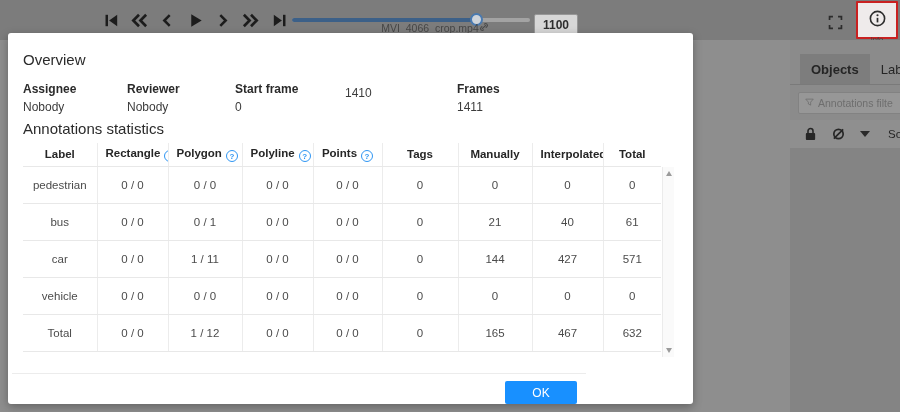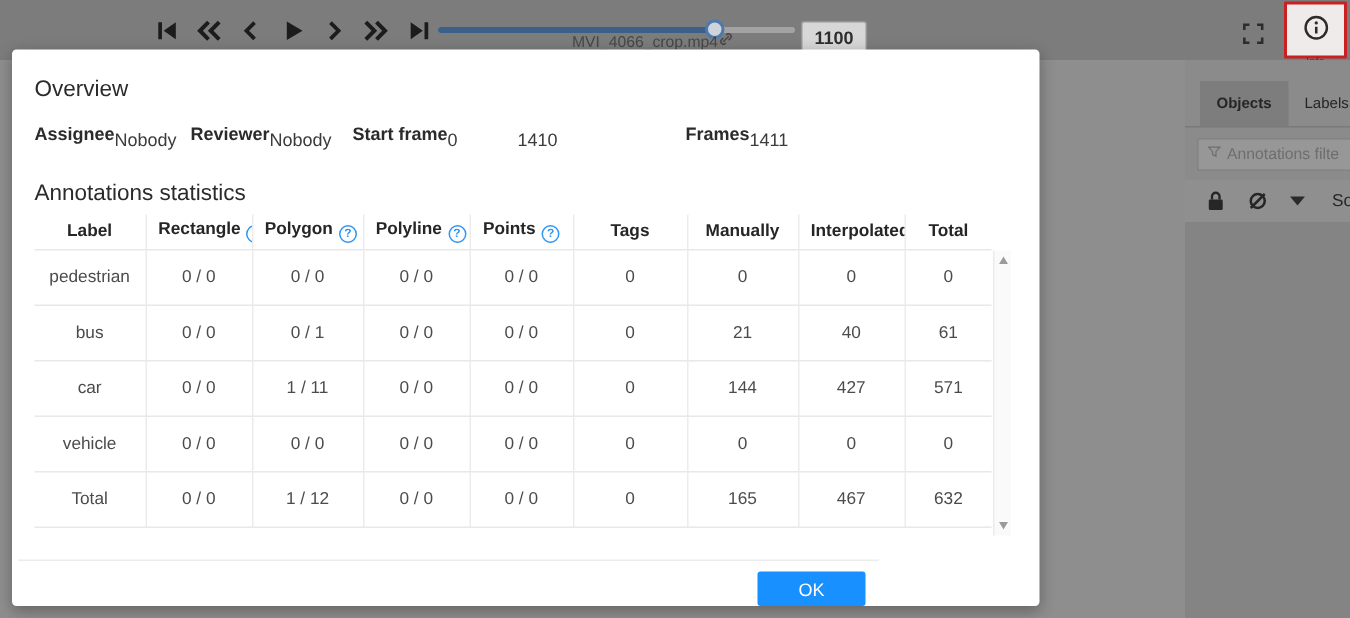--- a/index.html
+++ b/index.html
@@ -45,21 +45,21 @@
   .tool-btn .tb-label { font-size:7.5px; color:#353535; margin-top:3px; }
   .tool-btn.info {
     background:#efebeb; border:2px solid #c92121; height:38px; margin-top:1px;
     padding-top:6px; border-radius:1px;
   }
   .tool-btn.info .tb-label { color:#4c3a3a; }
 
   
   .sidebar { position:absolute; left:790px; top:40px; width:110px; height:372px; background:#8b8b8b; }
   .sb-tabs { position:absolute; left:0; top:14px; width:110px; height:31px; border-bottom:1px solid #7a7a7a; display:flex; align-items:stretch; }
-  .sb-tab { font-size:10px; color:#252525; display:flex; align-items:center; padding:0 11px; cursor:pointer; white-space:nowrap; }
+  .sb-tab { font-size:13px; color:#252525; display:flex; align-items:center; padding:0 11px; cursor:pointer; white-space:nowrap; }
   .sb-tab.active { background:#7d7d7d; margin-left:10px; font-weight:bold; }
   .sb-filter {
     position:absolute; left:8px; top:52px; width:115px; height:22px;
     background:#979797; border:1px solid #828282; border-radius:2px;
     display:flex; align-items:center; gap:4px; padding:0 6px;
     font-size:10.5px; color:#6e6e6e; white-space:nowrap; overflow:hidden;
   }
   .sb-iconrow {
     position:absolute; left:0; top:80px; width:110px; height:28px; background:#8f8f8f;
     display:flex; align-items:center;
@@ -72,21 +72,21 @@
   
   .modal {
     position:absolute; left:8px; top:33px; width:685px; height:371px;
     background:#ffffff; border-radius:3px; box-shadow:0 3px 10px rgba(0,0,0,0.3);
     z-index:10;
   }
   .mv-title { position:absolute; left:15px; font-size:15px; color:#2b2b2b; }
   .t-overview { top:18px; }
   .t-stats { top:87px; }
   .ov-fields { position:absolute; left:15px; top:49px; display:flex; }
-  .ov-field { display:flex; }
+  .ov-field { display:flex; flex-direction:column; }
   .ov-field:nth-child(1){width:104px;} .ov-field:nth-child(2){width:108px;}
   .ov-field:nth-child(3){width:110px;} .ov-field:nth-child(4){width:112px;}
   .ov-label { font-size:12px; font-weight:bold; color:#2b2b2b; }
   .ov-value { font-size:12px; color:#3c3c3c; margin-top:4px; }
 
   .table-wrap { position:absolute; left:15px; top:110px; width:651px; height:214px; }
   table { border-collapse:collapse; table-layout:fixed; width:638px; }
   col.c0{width:74px;} col.c1{width:71px;} col.c2{width:74px;} col.c3{width:71px;}
   col.c4{width:69px;} col.c5{width:76px;} col.c6{width:74px;} col.c7{width:71px;} col.c8{width:58px;}
   th, td {

